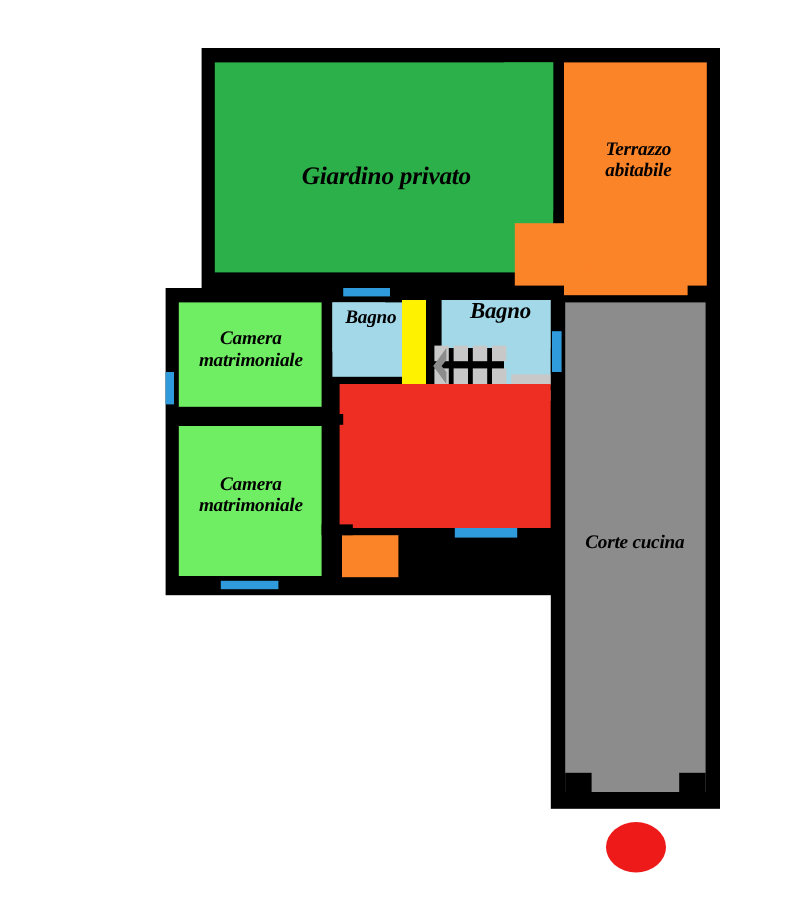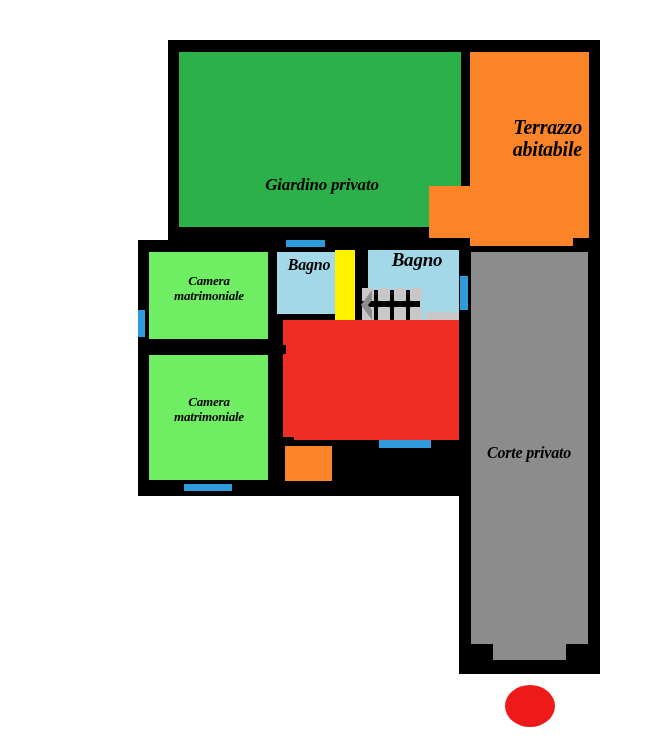--- a/index.html
+++ b/index.html
@@ -28,25 +28,25 @@
     position: absolute;
     font-style: italic;
     font-weight: bold;
     color: #000000;
     text-align: center;
     line-height: 1.12;
     white-space: pre-line;
     pointer-events: none;
     letter-spacing: -0.2px;
   }
-  .lbl-giardino   { font-size: 17px; margin-top: 40px; }
-  .lbl-terrazzo   { font-size: 20px; text-align: right; }
+  .lbl-giardino   { font-size: 21px; }
+  .lbl-terrazzo   { font-size: 16px; }
   .lbl-bagno1     { font-size: 16px; }
   .lbl-bagno2     { font-size: 19px; }
-  .lbl-camera     { font-size: 13px; }
+  .lbl-camera     { font-size: 16px; }
   .lbl-soggiorno  { font-size: 16px; }
   .lbl-corte      { font-size: 16px; }
   .ellipse { border-radius: 50%; }
 </style>
 </head>
 <body>
 
 <div id="plan">
 
   <div class="shape" style="left:168px; top:40px; width:432px; height:210px; background:#000000;"></div>
@@ -123,15 +123,15 @@
 
   <div class="label lbl-bagno2" style="left:377px; top:249px; width:80px;">Bagno</div>
 
   <div class="label lbl-camera" style="left:148px; top:274px; width:122px;">Camera
 matrimoniale</div>
 
   <div class="label lbl-camera" style="left:148px; top:395px; width:122px;">Camera
 matrimoniale</div>
 
 
-  <div class="label lbl-corte" style="left:467px; top:444px; width:124px;">Corte privato</div>
+  <div class="label lbl-corte" style="left:467px; top:444px; width:124px;">Corte cucina</div>
 
 </div>
 
 </body></html>

